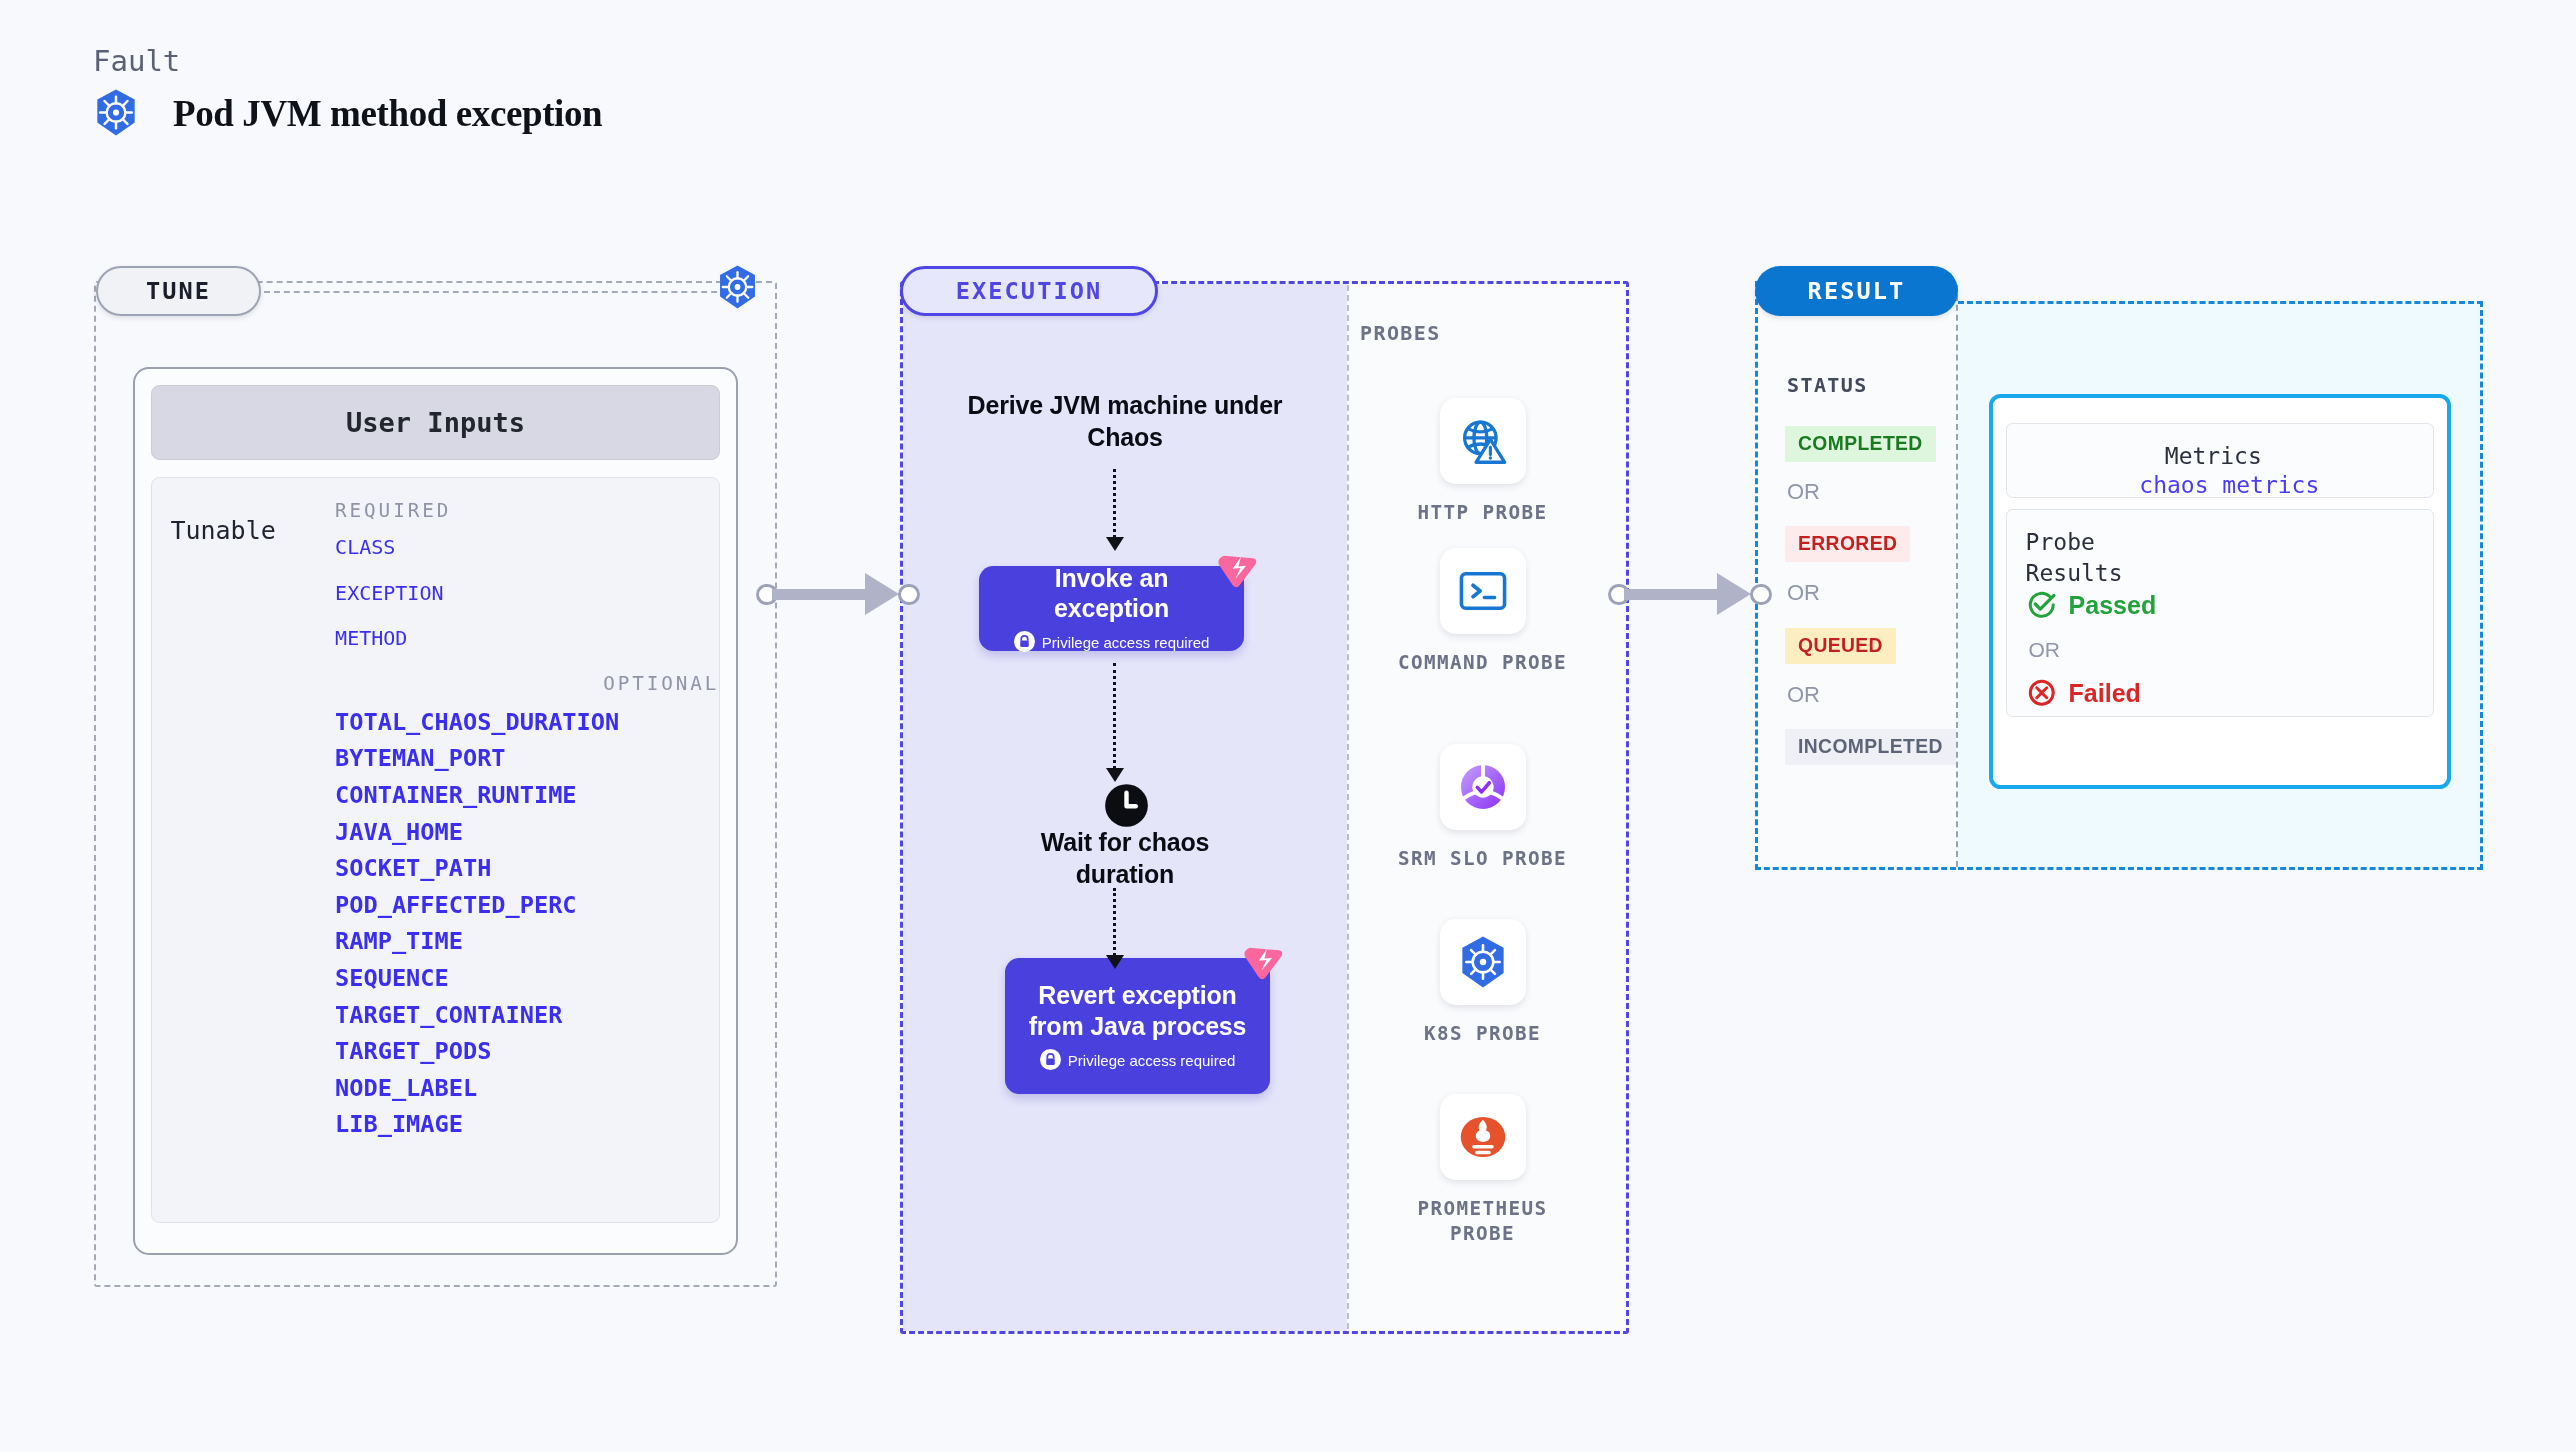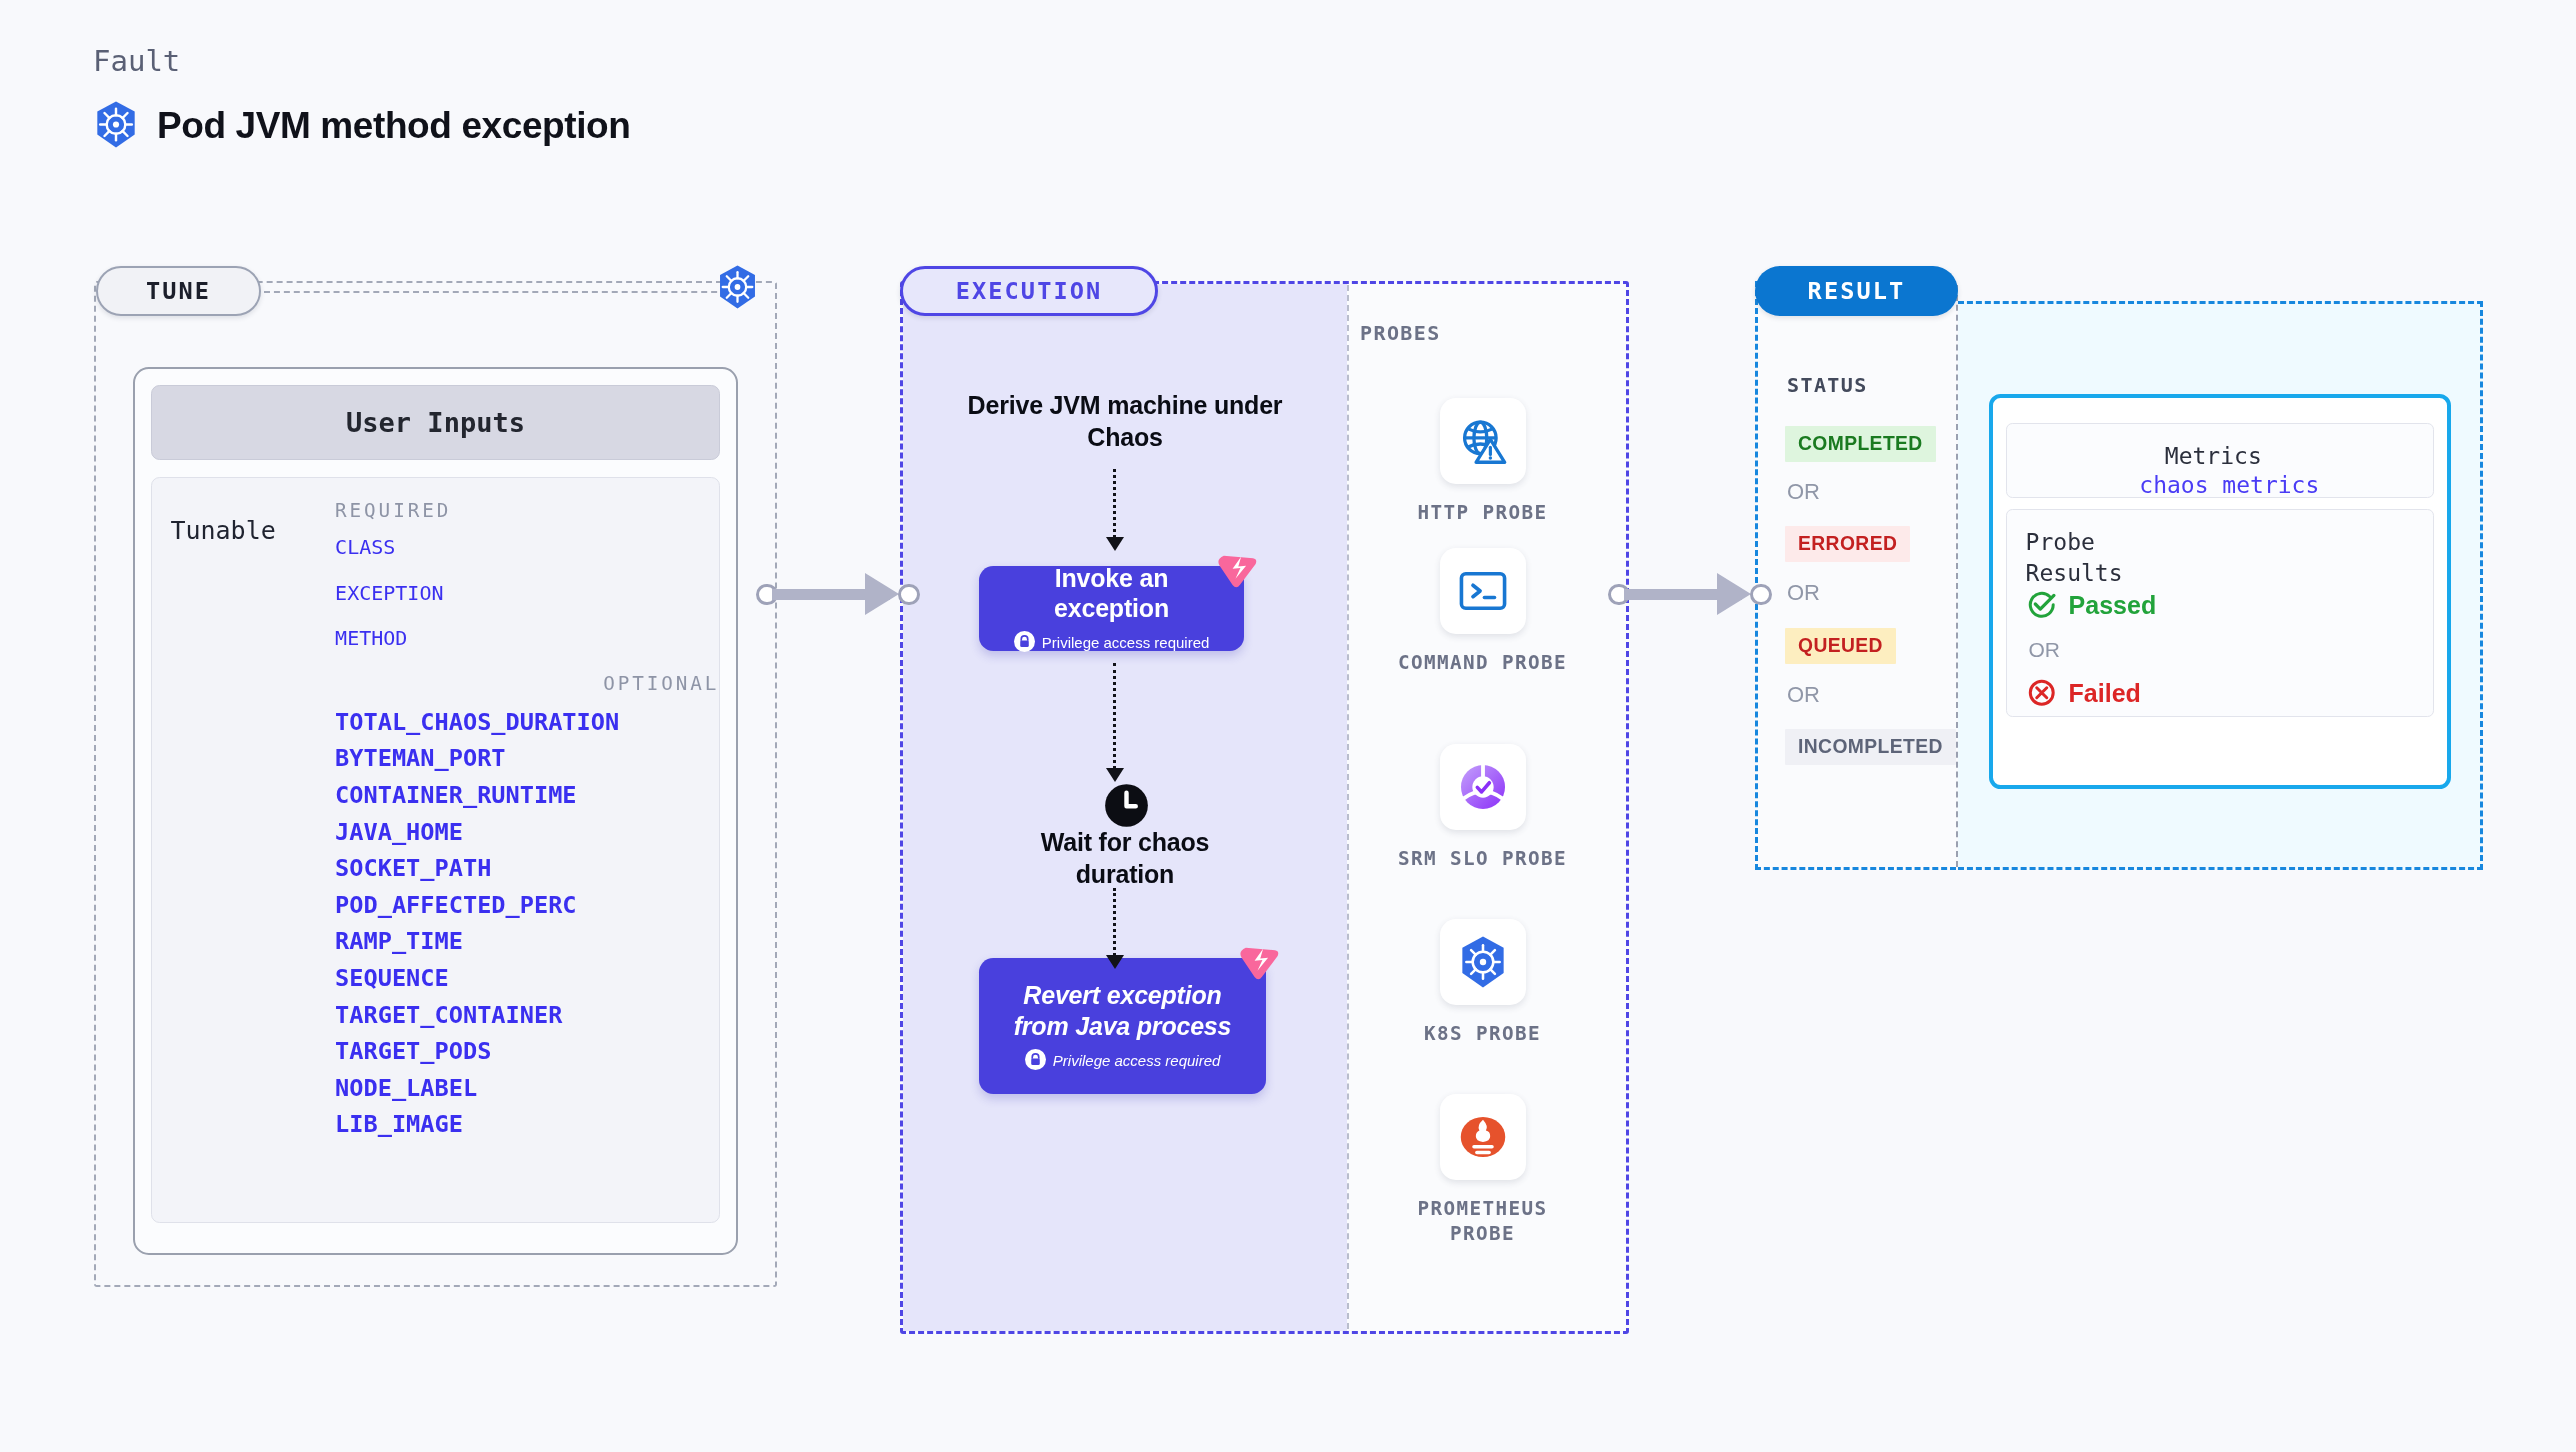--- a/index.html
+++ b/index.html
@@ -20,22 +20,23 @@
   #header { position: absolute; left: 93px; top: 44px; }
   #fault-label {
     font-family: "DejaVu Sans Mono", monospace;
     font-size: 29px;
     color: #5a6075;
     letter-spacing: 0px;
   }
   #title-row {
     display: flex;
     align-items: center;
-    gap: 18px;
-    margin-top: 22px;
+    gap: 34px;
+    margin-top: 10px;
+    font-family: Liberation Serif, serif;
   }
   #fault-title {
     font-size: 37px;
     font-weight: bold;
     color: #10121a;
     letter-spacing: -0.4px;
   }
 
   
   .pill {
@@ -231,21 +232,21 @@
     background: #4940dd;
     border-radius: 14.3px;
     box-shadow: 0 4.3px 10px rgba(60,54,180,0.22);
     display: flex;
     flex-direction: column;
     align-items: center;
     justify-content: center;
     box-sizing: border-box;
   }
   #card-invoke { left: 979px; top: 566px; width: 265px; height: 85px; }
-  #card-revert { left: 979px; top: 958px; width: 287px; height: 136px; font-style: italic; }
+  #card-revert { left: 1005px; top: 958px; width: 265px; height: 136px; }
   .exec-card-title {
     color: #ffffff;
     font-size: 25px;
     font-weight: bold;
     text-align: center;
     line-height: 1.22;
     padding: 0 15.8px;
     letter-spacing: -0.2px;
   }
   .priv-row {

